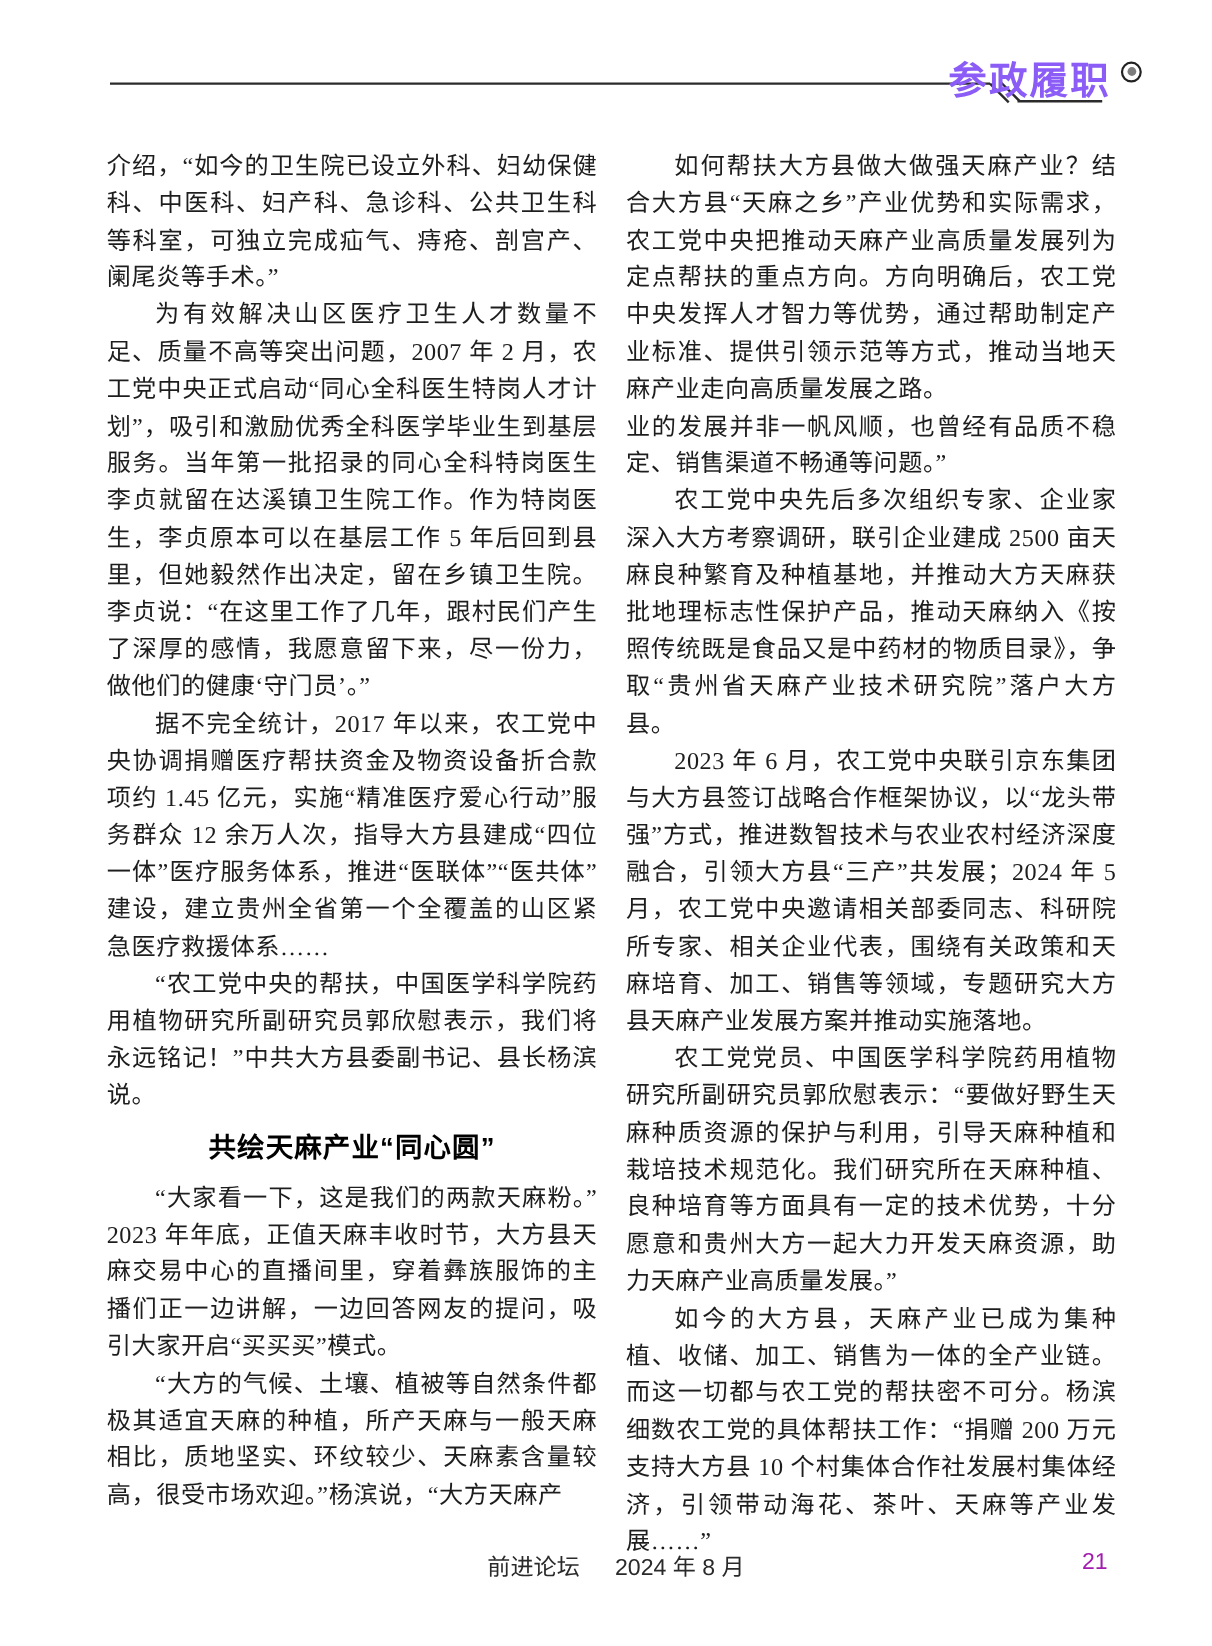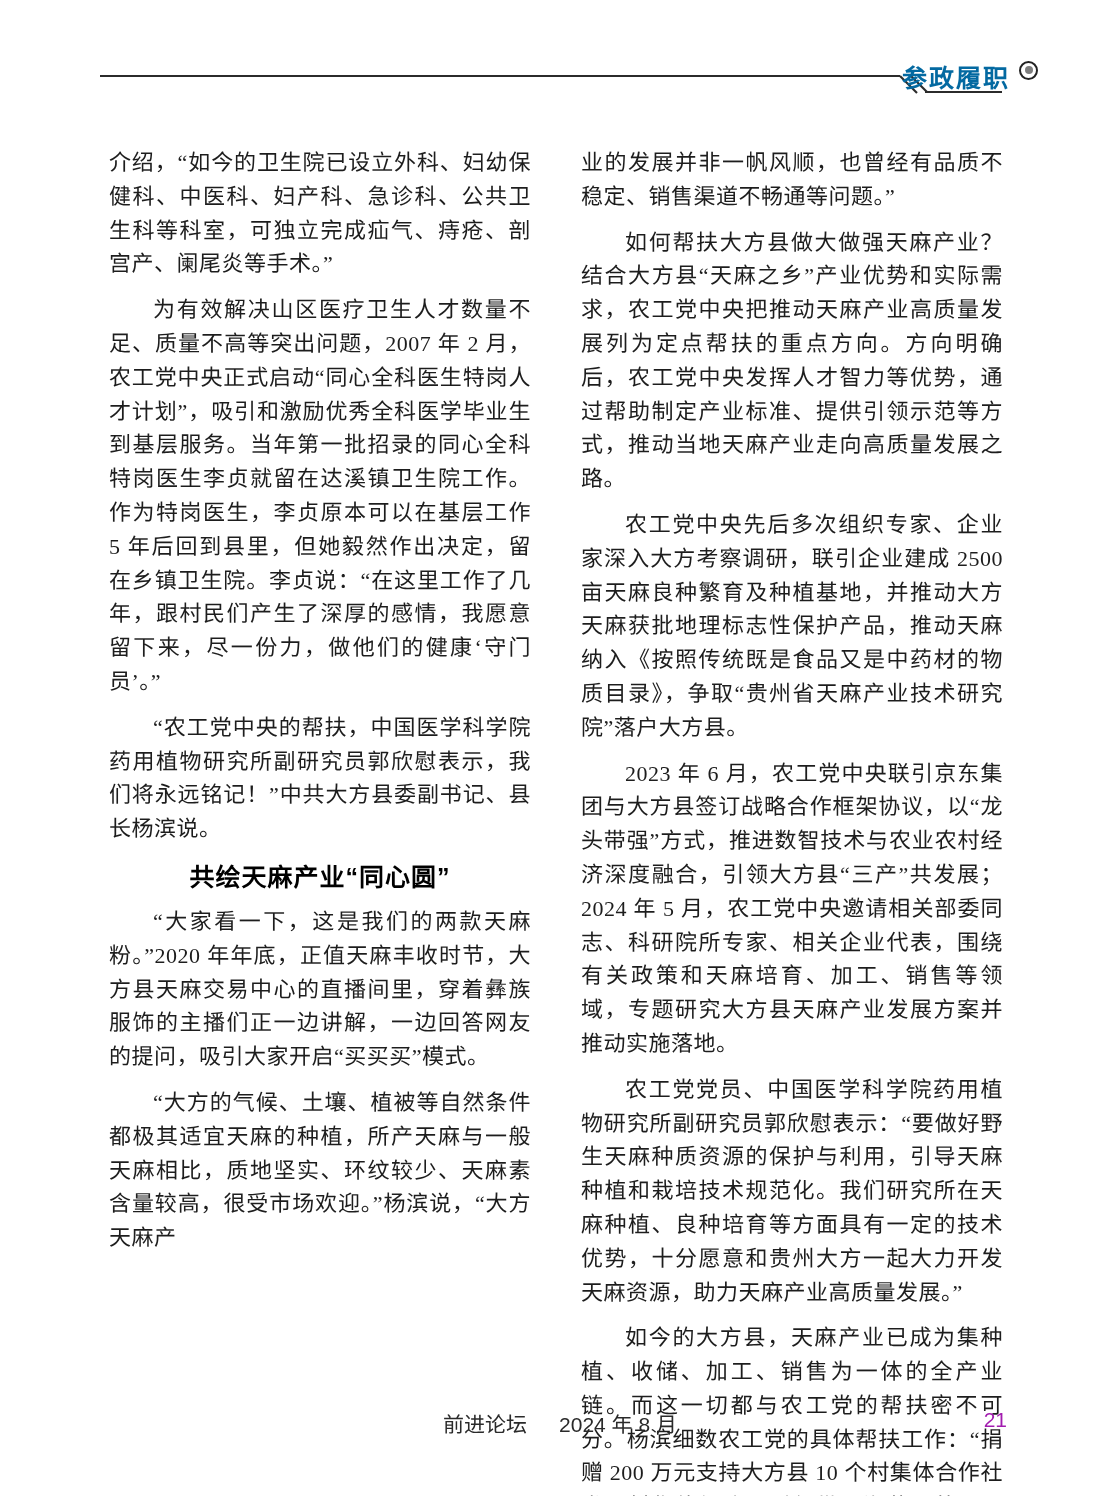--- a/index.html
+++ b/index.html
@@ -19,23 +19,23 @@
     top: 52px; left: 100px; right: 62px;
     height: 46px;
   }
   .header-rule { position: absolute; left: 0; top: 0; }
   .header-right {
     position: absolute; right: 2px; bottom: 7px;
     display: flex; align-items: center; gap: 9px;
   }
   .header-label {
     font-weight: bold;
-    font-size: 25px;
+    font-size: 35px;
     letter-spacing: 2px;
-    color: #0369a1;
+    color: #8b5cf6;
     line-height: 1;
     white-space: nowrap;
     margin-top: 17px;
   }
   .target-icon {
     width: 15px; height: 15px;
     border: 2px solid #222;
     border-radius: 50%;
     display: inline-flex; align-items: center; justify-content: center;
     background: #fff;
@@ -46,21 +46,21 @@
   }
 
   
   .article-body {
     position: absolute;
     top: 134px; left: 97px;
     display: flex; gap: 26px;
   }
   .col { width: 446px; }
   .col p {
-    margin: 12px;
+    margin: 0;
     font-size: 22px;
     line-height: 33.8px;
     text-align: justify;
     text-justify: inter-character;
     text-indent: 2em;
     letter-spacing: 0.5px;
   }
   .col p.no-indent { text-indent: 0; }
   .col h3.section-heading {
     font-family: "Liberation Sans", "DejaVu Sans", sans-serif;
@@ -109,28 +109,29 @@
       <span class="target-icon">
         <span class="dot"></span>
       </span>
     </div>
   </header>
 
   <main class="article-body">
     <section class="col" id="col-left">
         <p class="para no-indent">介绍，“如今的卫生院已设立外科、妇幼保健科、中医科、妇产科、急诊科、公共卫生科等科室，可独立完成疝气、痔疮、剖宫产、阑尾炎等手术。”</p>
         <p class="para">为有效解决山区医疗卫生人才数量不足、质量不高等突出问题，2007 年 2 月，农工党中央正式启动“同心全科医生特岗人才计划”，吸引和激励优秀全科医学毕业生到基层服务。当年第一批招录的同心全科特岗医生李贞就留在达溪镇卫生院工作。作为特岗医生，李贞原本可以在基层工作 5 年后回到县里，但她毅然作出决定，留在乡镇卫生院。李贞说：“在这里工作了几年，跟村民们产生了深厚的感情，我愿意留下来，尽一份力，做他们的健康‘守门员’。”</p>
+        <p class="para">据不完全统计，2017 年以来，农工党中央协调捐赠医疗帮扶资金及物资设备折合款项约 1.45 亿元，实施“精准医疗爱心行动”服务群众 12 余万人次，指导大方县建成“四位一体”医疗服务体系，推进“医联体”“医共体”建设，建立贵州全省第一个全覆盖的山区紧急医疗救援体系……</p>
         <p class="para">“农工党中央的帮扶，中国医学科学院药用植物研究所副研究员郭欣慰表示，我们将永远铭记！”中共大方县委副书记、县长杨滨说。</p>
         <h3 class="section-heading">共绘天麻产业“同心圆”</h3>
-        <p class="para">“大家看一下，这是我们的两款天麻粉。”2020 年年底，正值天麻丰收时节，大方县天麻交易中心的直播间里，穿着彝族服饰的主播们正一边讲解，一边回答网友的提问，吸引大家开启“买买买”模式。</p>
+        <p class="para">“大家看一下，这是我们的两款天麻粉。”2023 年年底，正值天麻丰收时节，大方县天麻交易中心的直播间里，穿着彝族服饰的主播们正一边讲解，一边回答网友的提问，吸引大家开启“买买买”模式。</p>
         <p class="para">“大方的气候、土壤、植被等自然条件都极其适宜天麻的种植，所产天麻与一般天麻相比，质地坚实、环纹较少、天麻素含量较高，很受市场欢迎。”杨滨说，“大方天麻产</p>
       </section>
     <section class="col" id="col-right">
+        <p class="para">如何帮扶大方县做大做强天麻产业？结合大方县“天麻之乡”产业优势和实际需求，农工党中央把推动天麻产业高质量发展列为定点帮扶的重点方向。方向明确后，农工党中央发挥人才智力等优势，通过帮助制定产业标准、提供引领示范等方式，推动当地天麻产业走向高质量发展之路。</p>
         <p class="para no-indent">业的发展并非一帆风顺，也曾经有品质不稳定、销售渠道不畅通等问题。”</p>
-        <p class="para">如何帮扶大方县做大做强天麻产业？结合大方县“天麻之乡”产业优势和实际需求，农工党中央把推动天麻产业高质量发展列为定点帮扶的重点方向。方向明确后，农工党中央发挥人才智力等优势，通过帮助制定产业标准、提供引领示范等方式，推动当地天麻产业走向高质量发展之路。</p>
         <p class="para">农工党中央先后多次组织专家、企业家深入大方考察调研，联引企业建成 2500 亩天麻良种繁育及种植基地，并推动大方天麻获批地理标志性保护产品，推动天麻纳入《按照传统既是食品又是中药材的物质目录》，争取“贵州省天麻产业技术研究院”落户大方县。</p>
         <p class="para">2023 年 6 月，农工党中央联引京东集团与大方县签订战略合作框架协议，以“龙头带强”方式，推进数智技术与农业农村经济深度融合，引领大方县“三产”共发展；2024 年 5 月，农工党中央邀请相关部委同志、科研院所专家、相关企业代表，围绕有关政策和天麻培育、加工、销售等领域，专题研究大方县天麻产业发展方案并推动实施落地。</p>
         <p class="para">农工党党员、中国医学科学院药用植物研究所副研究员郭欣慰表示：“要做好野生天麻种质资源的保护与利用，引导天麻种植和栽培技术规范化。我们研究所在天麻种植、良种培育等方面具有一定的技术优势，十分愿意和贵州大方一起大力开发天麻资源，助力天麻产业高质量发展。”</p>
         <p class="para">如今的大方县，天麻产业已成为集种植、收储、加工、销售为一体的全产业链。而这一切都与农工党的帮扶密不可分。杨滨细数农工党的具体帮扶工作：“捐赠 200 万元支持大方县 10 个村集体合作社发展村集体经济，引领带动海花、茶叶、天麻等产业发展……”</p>
       </section>
   </main>
 
   <footer class="page-footer">
     <div class="footer-center">
       <span>前进论坛</span>

